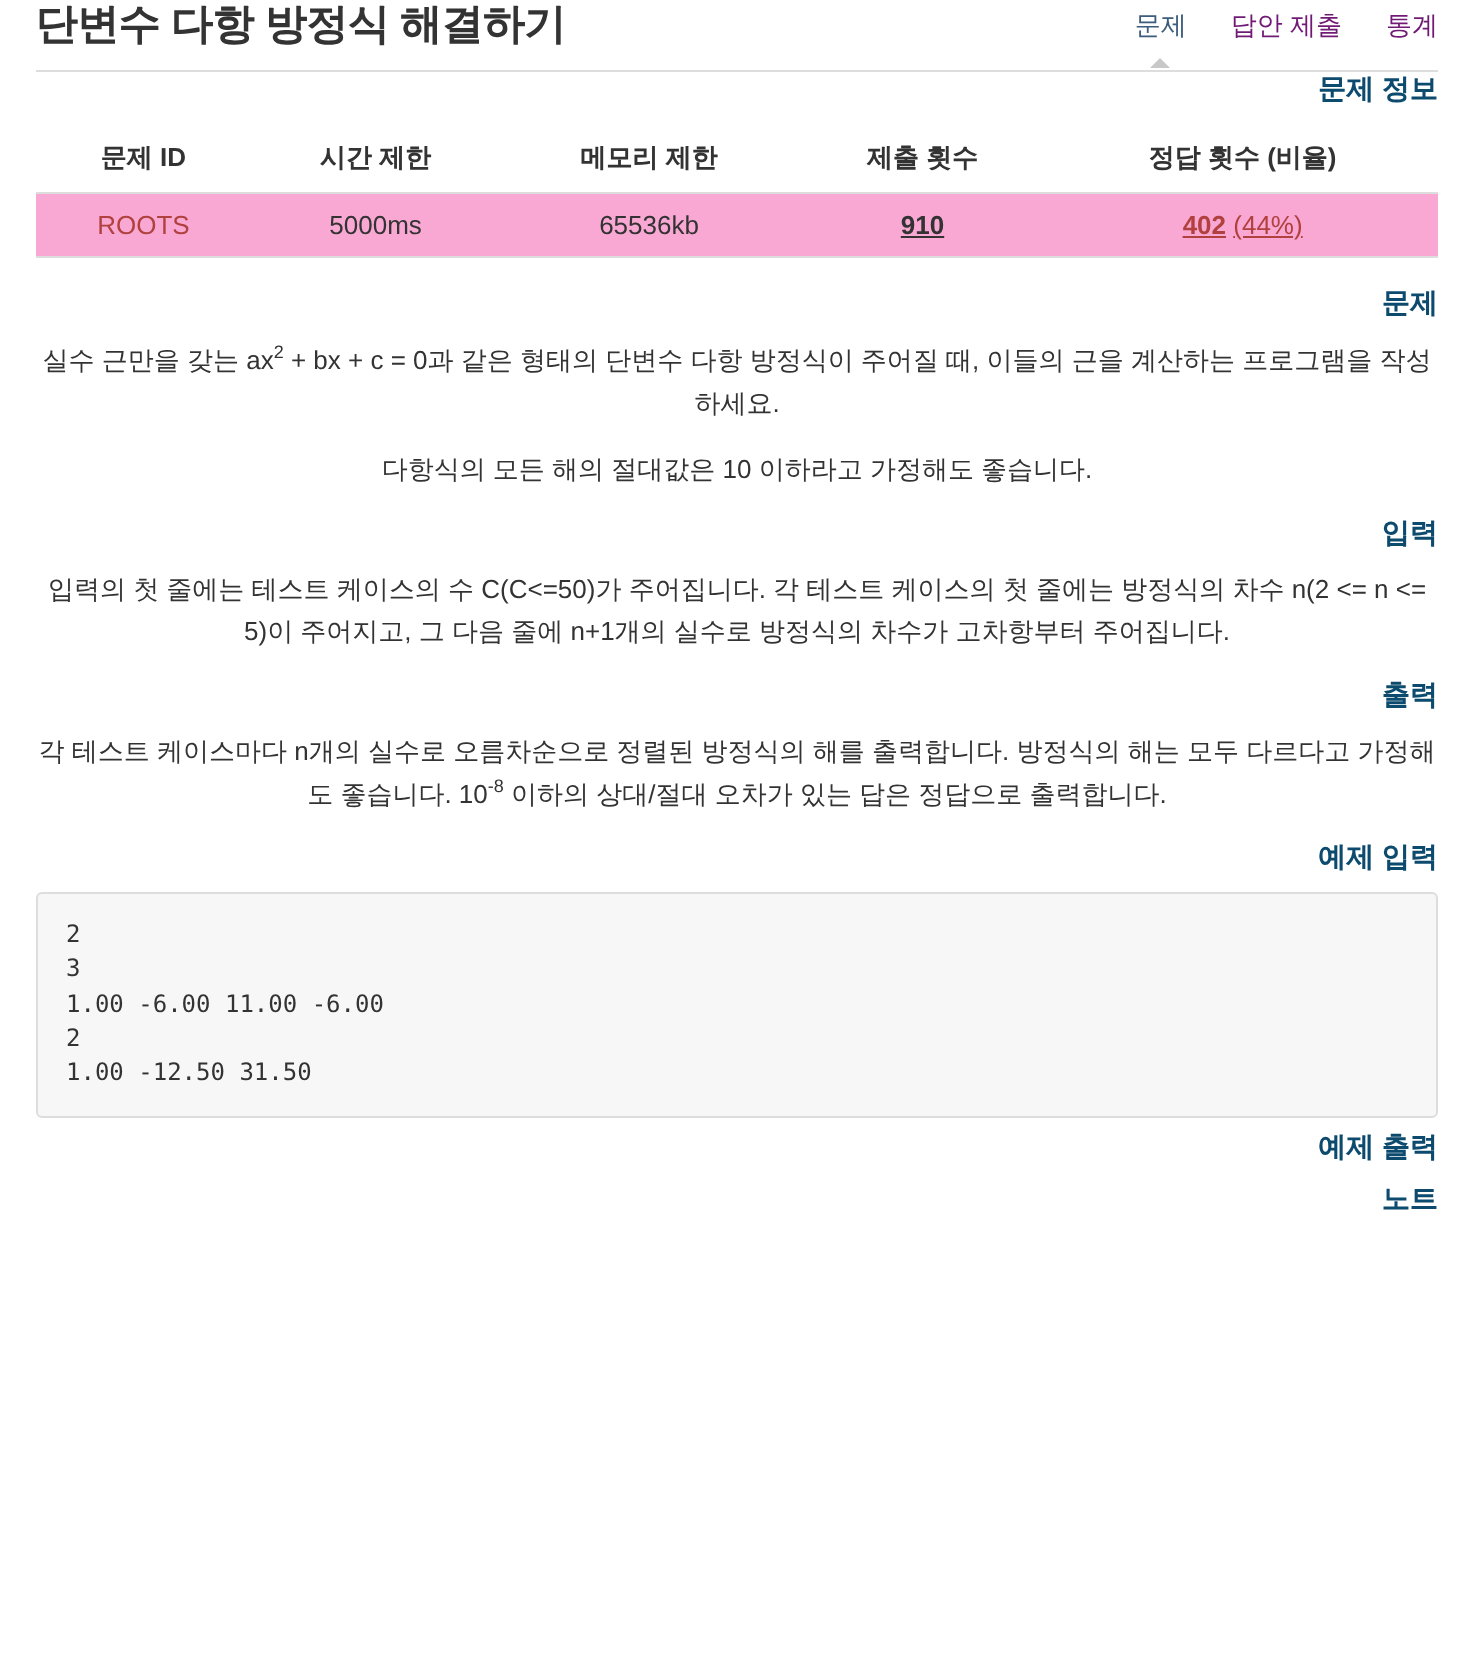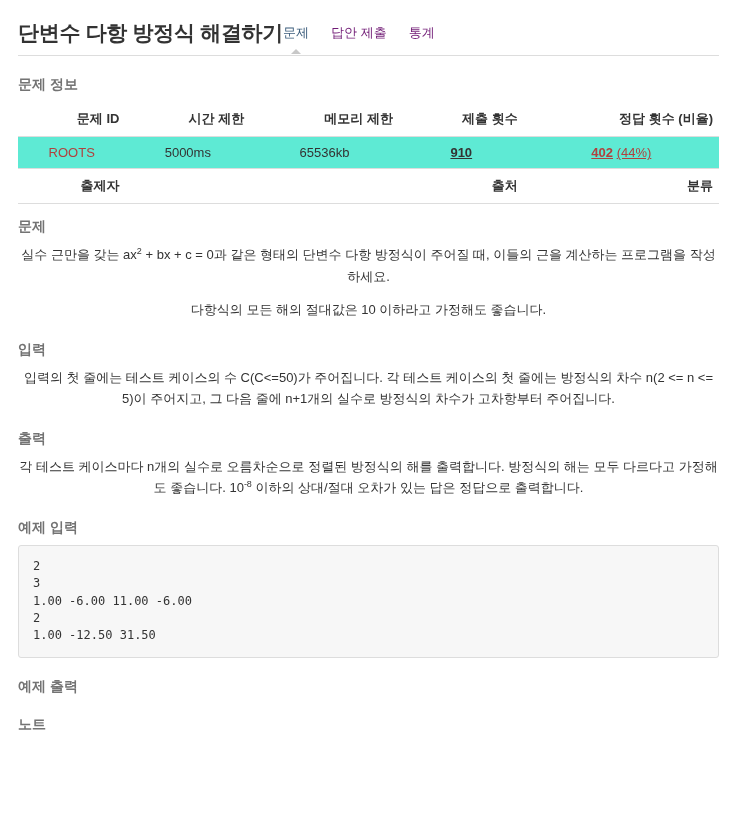--- a/index.html
+++ b/index.html
@@ -16,22 +16,21 @@
   }
   .page {
     width: 737px;
     box-sizing: border-box;
     padding: 0 18px;
   }
   
   .header {
     display: flex;
     align-items: flex-end;
-    justify-content: flex-start;
-    padding-top: 20px;
+    justify-content: space-between;
     padding-bottom: 10px;
     border-bottom: 1px solid #dddddd;
   }
   .page-title {
     font-size: 21px;
     font-weight: bold;
     color: #333333;
     letter-spacing: -0.3px;
     line-height: 1.2;
   }
@@ -59,45 +58,46 @@
     bottom: -12px;
     width: 0; height: 0;
     border-left: 5px solid transparent;
     border-right: 5px solid transparent;
     border-bottom: 5px solid #c8c8c8;
   }
   
   h3.section {
     font-size: 14px;
     font-weight: bold;
-    color: #737373;
-    margin: 20px 0 8px 0;
+    color: #0c4a6e;
+    margin: 0 0 8px 0;
+    text-align: right;
   }
   h3.section.tight {
     margin-top: 14px;
   }
   
   table.info {
     width: 100%;
     border-collapse: collapse;
     font-size: 13px;
     margin-bottom: 4px;
   }
   table.info th {
     font-weight: bold;
     color: #333333;
-    text-align: right;
+    text-align: center;
     padding: 8px 6px;
     border-bottom: 1px solid #dddddd;
     background: #ffffff;
   }
   table.info td {
     text-align: center;
     padding: 8px 6px;
-    background: #5eead4;
+    background: #f9a8d4;
     border-bottom: 1px solid #dddddd;
     color: #333333;
   }
   .link-red {
     color: #b0413e;
     text-decoration: none;
     cursor: pointer;
   }
   .num-red {
     color: #b0413e;
@@ -158,25 +158,20 @@
         <th>제출 횟수</th>
         <th>정답 횟수 (비율)</th>
       </tr>
       <tr>
         <td><a class="link-red">ROOTS</a></td>
         <td>5000ms</td>
         <td>65536kb</td>
         <td class="num-red">910</td>
         <td><span class="num-red">402</span> <span class="pct">(44%)</span></td>
       </tr>
-      <tr>
-        <th>출제자</th>
-        <th colspan="3">출처</th>
-        <th>분류</th>
-      </tr>
     </tbody>
   </table>
 
   <h3 class="section tight">문제</h3>
   <p class="text"><span>실수 근만을 갖는 ax</span><sup>2</sup><span> + bx + c = 0과 같은 형태의 단변수 다항 방정식이 주어질 때, 이들의 근을 계산하는 프로그램을 작성하세요.</span></p>
   <p class="text">다항식의 모든 해의 절대값은 10 이하라고 가정해도 좋습니다.</p>
 
   <h3 class="section">입력</h3>
   <p class="text">입력의 첫 줄에는 테스트 케이스의 수 C(C&lt;=50)가 주어집니다. 각 테스트 케이스의 첫 줄에는 방정식의 차수 n(2 &lt;= n &lt;= 5)이 주어지고, 그 다음 줄에 n+1개의 실수로 방정식의 차수가 고차항부터 주어집니다.</p>
 

